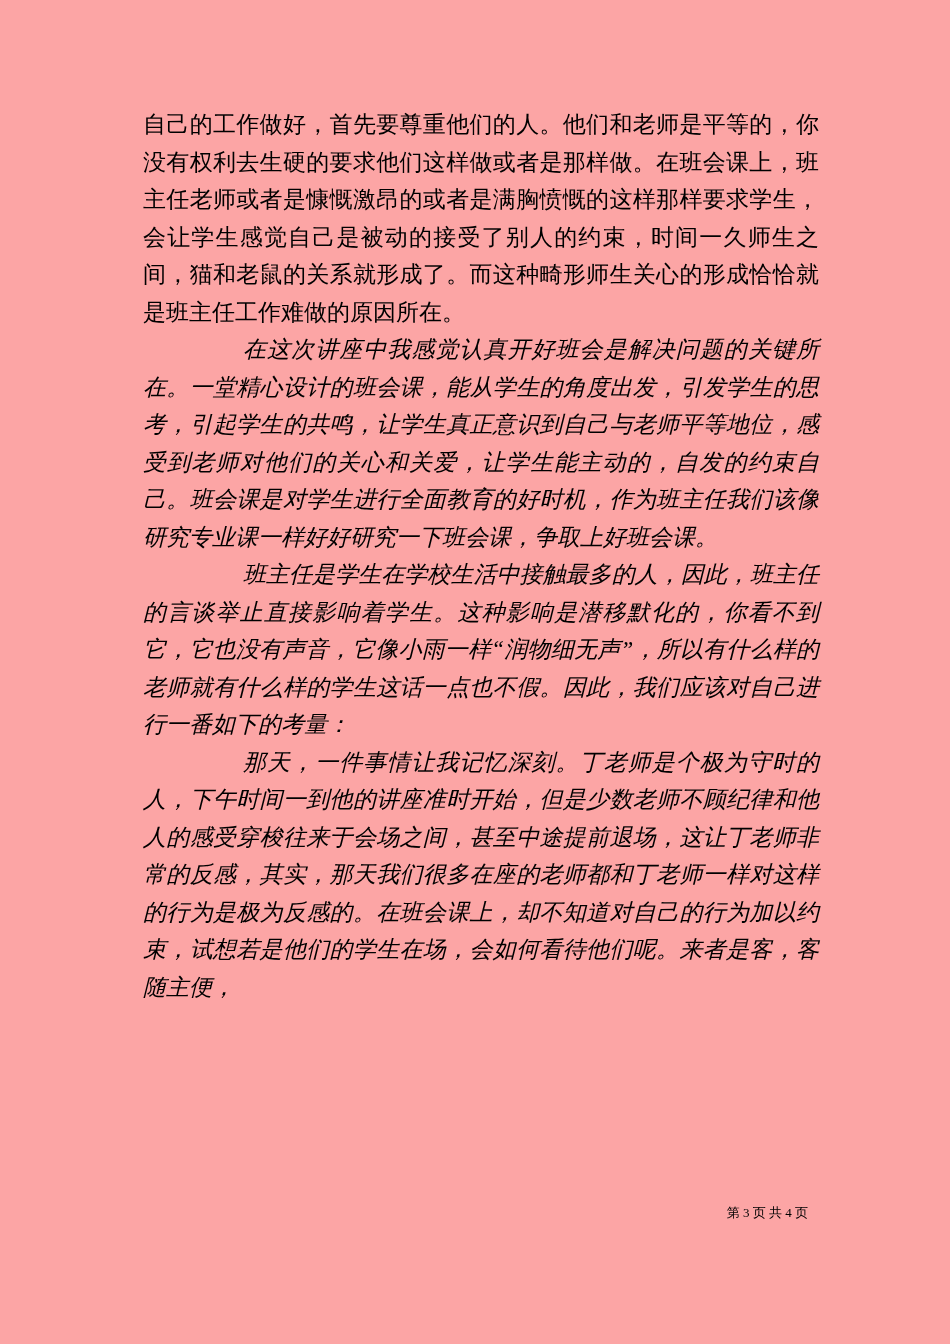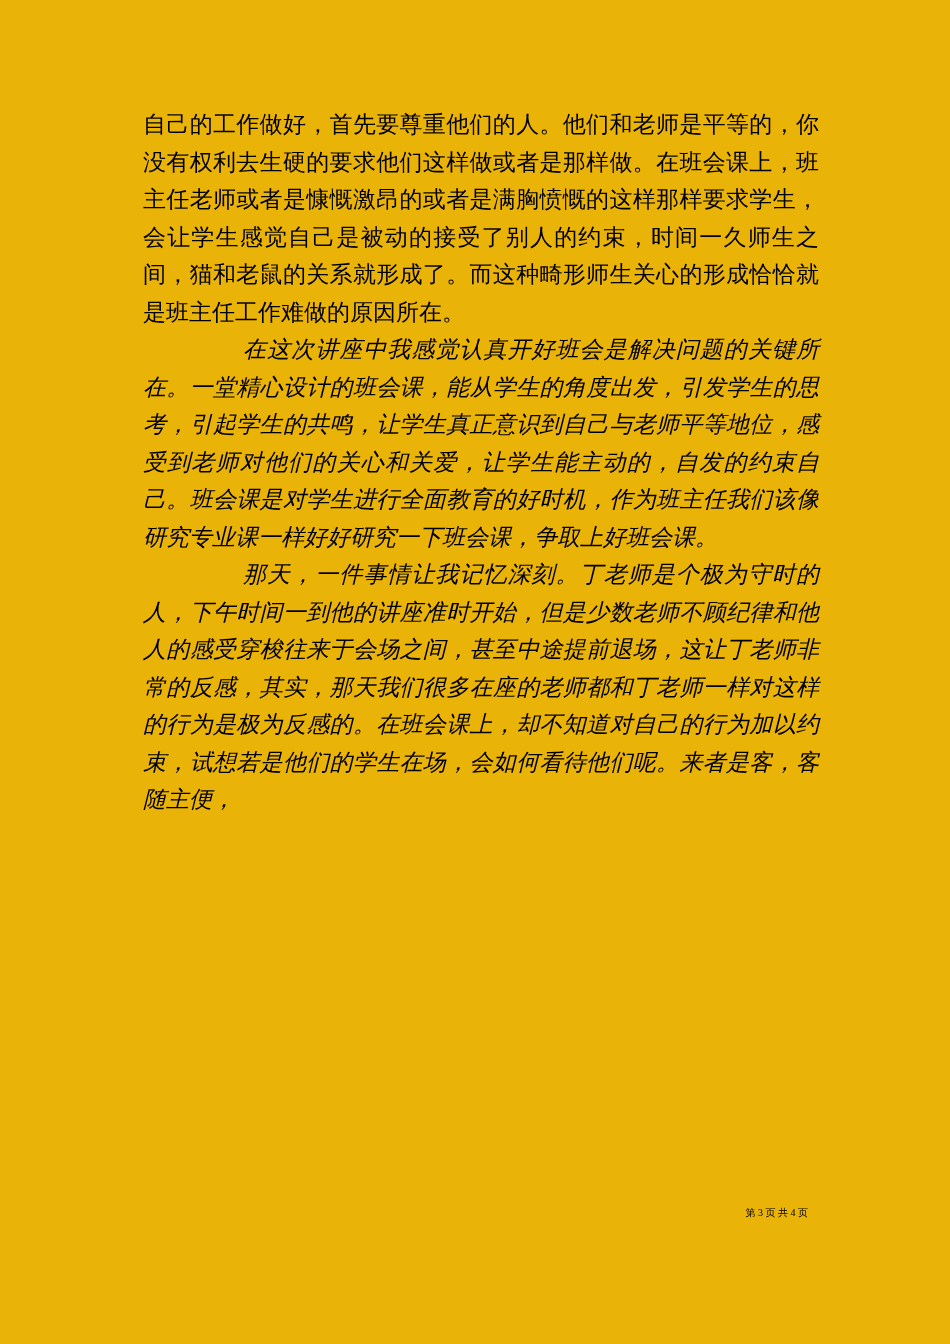--- a/index.html
+++ b/index.html
@@ -4,21 +4,21 @@
 <style>
   html, body {
     margin: 0;
     padding: 0;
     background: #ffffff;
   }
   .page {
     position: relative;
     width: 950px;
     height: 1344px;
-    background: #eab308;
+    background: #fca5a5;
     color: #000000;
     font-family: "Liberation Serif", "DejaVu Serif", serif;
     overflow: hidden;
   }
   .text-block {
     position: absolute;
     left: 143px;
     top: 106px;
     width: 676px;
     font-size: 23px;
@@ -33,33 +33,34 @@
     overflow-wrap: break-word;
   }
   .para.indent {
     text-indent: 100px;
     font-style: italic;
   }
   .page-footer {
     position: absolute;
     top: 1203px;
     right: 142px;
-    font-size: 10px;
+    font-size: 13px;
     line-height: 20px;
     color: #000000;
     text-align: right;
     white-space: nowrap;
   }
 </style>
 </head>
 <body>
 
 <div class="page">
 
   <div class="text-block">
     <p class="para">自己的工作做好，首先要尊重他们的人。他们和老师是平等的，你没有权利去生硬的要求他们这样做或者是那样做。在班会课上，班主任老师或者是慷慨激昂的或者是满胸愤慨的这样那样要求学生，会让学生感觉自己是被动的接受了别人的约束，时间一久师生之间，猫和老鼠的关系就形成了。而这种畸形师生关心的形成恰恰就是班主任工作难做的原因所在。</p>
     <p class="para indent">在这次讲座中我感觉认真开好班会是解决问题的关键所在。一堂精心设计的班会课，能从学生的角度出发，引发学生的思考，引起学生的共鸣，让学生真正意识到自己与老师平等地位，感受到老师对他们的关心和关爱，让学生能主动的，自发的约束自己。班会课是对学生进行全面教育的好时机，作为班主任我们该像研究专业课一样好好研究一下班会课，争取上好班会课。</p>
+    <p class="para indent">班主任是学生在学校生活中接触最多的人，因此，班主任的言谈举止直接影响着学生。这种影响是潜移默化的，你看不到它，它也没有声音，它像小雨一样“润物细无声”，所以有什么样的老师就有什么样的学生这话一点也不假。因此，我们应该对自己进行一番如下的考量：</p>
     <p class="para indent">那天，一件事情让我记忆深刻。丁老师是个极为守时的人，下午时间一到他的讲座准时开始，但是少数老师不顾纪律和他人的感受穿梭往来于会场之间，甚至中途提前退场，这让丁老师非常的反感，其实，那天我们很多在座的老师都和丁老师一样对这样的行为是极为反感的。在班会课上，却不知道对自己的行为加以约束，试想若是他们的学生在场，会如何看待他们呢。来者是客，客随主便，</p>
   </div>
 
   <div class="page-footer">第 3 页 共 4 页</div>
 
 </div>
 
 </body></html>

